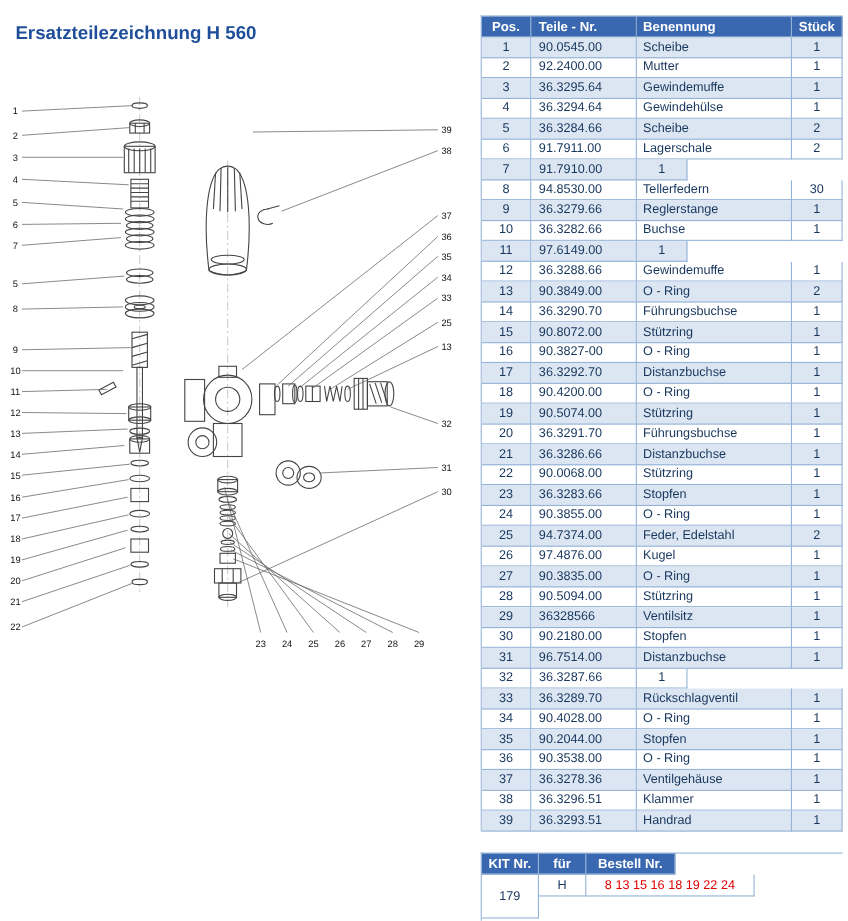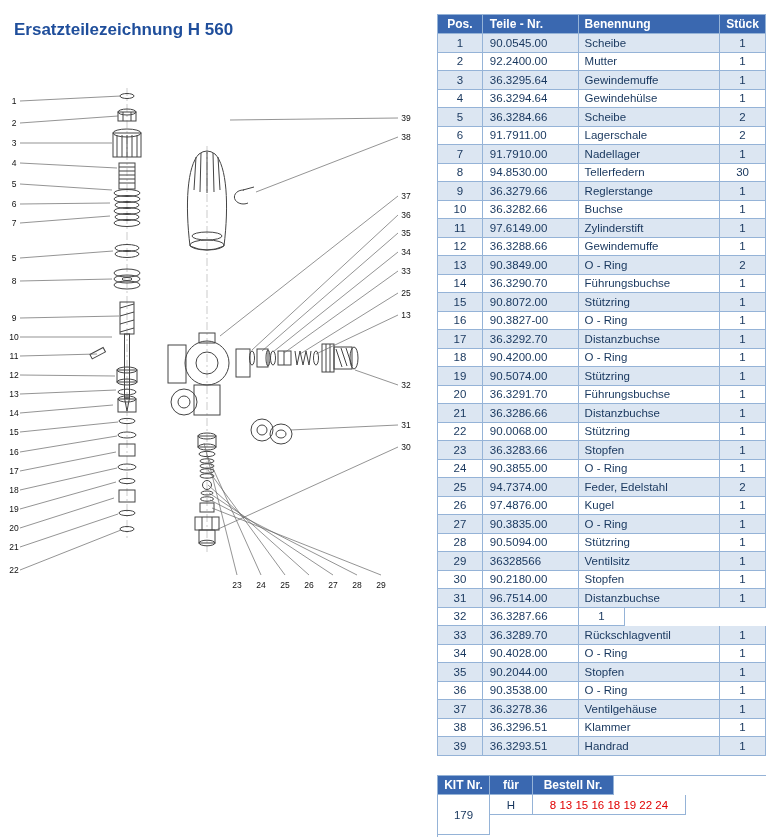--- a/index.html
+++ b/index.html
@@ -328,21 +328,20 @@
       </div>
       <div class="row tr">
         <div class="cell c-pos">6</div>
         <div class="cell c-part">91.7911.00</div>
         <div class="cell c-name">Lagerschale</div>
         <div class="cell c-qty">2</div>
       </div>
       <div class="row tr alt">
         <div class="cell c-pos">7</div>
         <div class="cell c-part">91.7910.00</div>
-        <div class="cell c-name">Nadellager</div>
         <div class="cell c-qty">1</div>
       </div>
       <div class="row tr">
         <div class="cell c-pos">8</div>
         <div class="cell c-part">94.8530.00</div>
         <div class="cell c-name">Tellerfedern</div>
         <div class="cell c-qty">30</div>
       </div>
       <div class="row tr alt">
         <div class="cell c-pos">9</div>
@@ -352,21 +351,20 @@
       </div>
       <div class="row tr">
         <div class="cell c-pos">10</div>
         <div class="cell c-part">36.3282.66</div>
         <div class="cell c-name">Buchse</div>
         <div class="cell c-qty">1</div>
       </div>
       <div class="row tr alt">
         <div class="cell c-pos">11</div>
         <div class="cell c-part">97.6149.00</div>
-        <div class="cell c-name">Zylinderstift</div>
         <div class="cell c-qty">1</div>
       </div>
       <div class="row tr">
         <div class="cell c-pos">12</div>
         <div class="cell c-part">36.3288.66</div>
         <div class="cell c-name">Gewindemuffe</div>
         <div class="cell c-qty">1</div>
       </div>
       <div class="row tr alt">
         <div class="cell c-pos">13</div>

